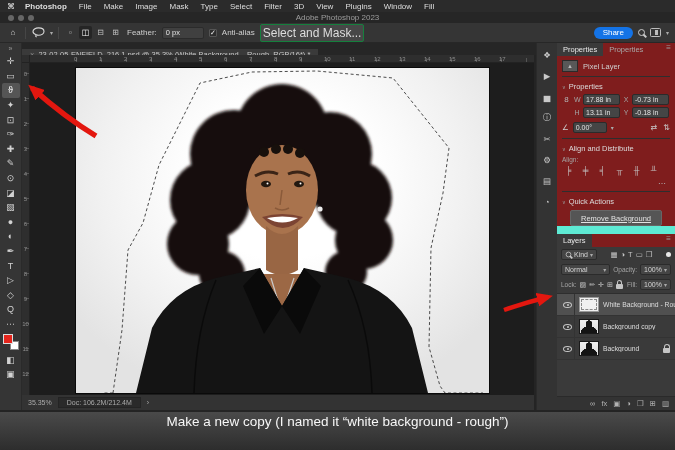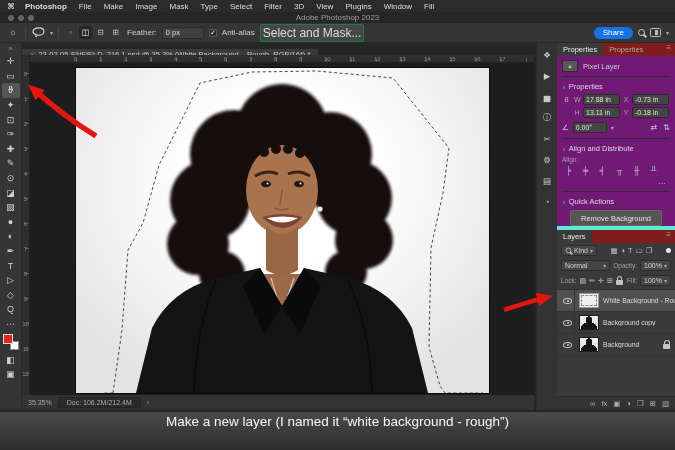--- a/index.html
+++ b/index.html
@@ -94,41 +94,41 @@
               padding-top:6px;gap:9px;}
   #rightstrip .sicon{width:16px;height:12px;display:flex;align-items:center;justify-content:center;
               font-size:8.5px;color:#c9c9c9;}
 
   
   #panels{position:absolute;left:557px;top:43px;width:118px;height:367px;background:#2e2e2e;}
   .panel-tabs{height:13px;background:#7f1d1d;display:flex;align-items:flex-start;font-size:7.5px;color:#a8a8a8;}
   .panel-tabs .ptab{padding:0 6px;height:13px;display:flex;align-items:center;}
   .panel-tabs .ptab.active{background:#3a3a3a;color:#e8e8e8;}
   .panel-tabs .pmenu{margin-left:auto;padding-right:4px;color:#9a9a9a;font-size:8px;}
-  #props-body{background:#701a75;padding:4px 5px 5px 5px;font-size:7.5px;color:#cfcfcf;}
+  #props-body{background:#7f1d1d;padding:4px 5px 5px 5px;font-size:7.5px;color:#cfcfcf;}
   .player-row{display:flex;align-items:center;gap:5px;padding-bottom:4px;border-bottom:1px solid #2e2e2e;}
   .player-thumb{width:16px;height:12px;background:#585858;border:1px solid #2a2a2a;
                 display:flex;align-items:center;justify-content:center;font-size:6px;color:#bbb;}
   .sect-head{display:flex;align-items:center;gap:3px;margin:5px 0 3px 0;color:#dcdcdc;}
   .sect-head .tri{font-size:5px;color:#9a9a9a;}
   .trow{display:flex;align-items:center;gap:3px;margin:2px 0 0 0;}
   .tlabel{width:6px;color:#a3a3a3;font-size:7px;text-align:center;}
   .tfield{width:37px;height:11px;background:#454545;border:1px solid #2b2b2b;border-radius:2px;
           font-size:7px;color:#e3e3e3;display:flex;align-items:center;padding:0 2px;}
   .linkcol{width:9px;color:#b5b5b5;font-size:8px;text-align:center;}
   .anglerow{display:flex;align-items:center;gap:4px;margin-top:4px;padding-bottom:5px;border-bottom:1px solid #2e2e2e;}
   .flipicons{margin-left:auto;display:flex;gap:6px;color:#c9c9c9;font-size:8px;}
   .align-icons{display:flex;gap:4px;margin:2px 0;}
   .align-icons span{width:13px;height:11px;display:flex;align-items:center;justify-content:center;
                     font-size:8px;color:#c5c5c5;}
   .more-dots{text-align:right;color:#b5b5b5;padding:1px 4px 3px 0;border-bottom:1px solid #2e2e2e;font-size:8px;}
   #remove-bg{display:block;margin:4px auto 2px auto;background:#555;border:1px solid #666;border-radius:2px;
-             padding:2.5px 10px;font-size:7.5px;color:#e3e3e3;white-space:nowrap;}
+             padding:2.5px 10px;font-size:7.5px;color:#e3e3e3;white-space:nowrap;text-decoration:underline;}
   #layers-panel{position:absolute;left:0;top:183px;width:118px;bottom:0;background:#3a3a3a;
-                border-top:4px solid #5eead4;}
+                border-top:8px solid #5eead4;}
   #layers-body{font-size:7px;color:#c9c9c9;}
   .lrow{display:flex;align-items:center;gap:3px;padding:2px 4px;}
   .kindbox{display:flex;align-items:center;gap:2px;background:#454545;border:1px solid #2b2b2b;
            border-radius:2px;height:11px;padding:0 3px;color:#d5d5d5;}
   .licons{display:flex;gap:3px;margin-left:auto;align-items:center;}
   .licons span{font-size:7.5px;color:#c5c5c5;}
   .selbox{display:flex;align-items:center;background:#454545;border:1px solid #2b2b2b;border-radius:2px;
           height:11px;padding:0 3px;color:#d5d5d5;gap:2px;}
   .sml{color:#a5a5a5;font-size:6.5px;}
   .lockicons{display:flex;gap:3px;align-items:center;}
@@ -513,21 +513,21 @@
           <span>▣</span>
           <span>◑</span>
           <span>❒</span>
           <span>⊞</span>
           <span>▥</span>
         </div>
     </div>
   </div>
 
   <div id="caption">
-    <div>Make a new layer (I named it “white background - rough”)</div>
+    <div>Make a new copy (I named it “white background - rough”)</div>
   </div>
 
   <svg id="arrows" width="675" height="450">
     <defs>
       <marker id="ah" markerUnits="userSpaceOnUse" markerWidth="16" markerHeight="14" refX="11" refY="7" orient="auto">
         <path d="M0,0 L16,7 L0,14 Z" fill="#e3170f"></path>
       </marker>
     </defs>
     <path d="M96,136 Q66,118 32,88" stroke="#e3170f" stroke-width="5.5" fill="none" marker-end="url(#ah)"></path>
     <path d="M504,310 Q524,303 548,297" stroke="#e3170f" stroke-width="4.5" fill="none" marker-end="url(#ah)"></path>

